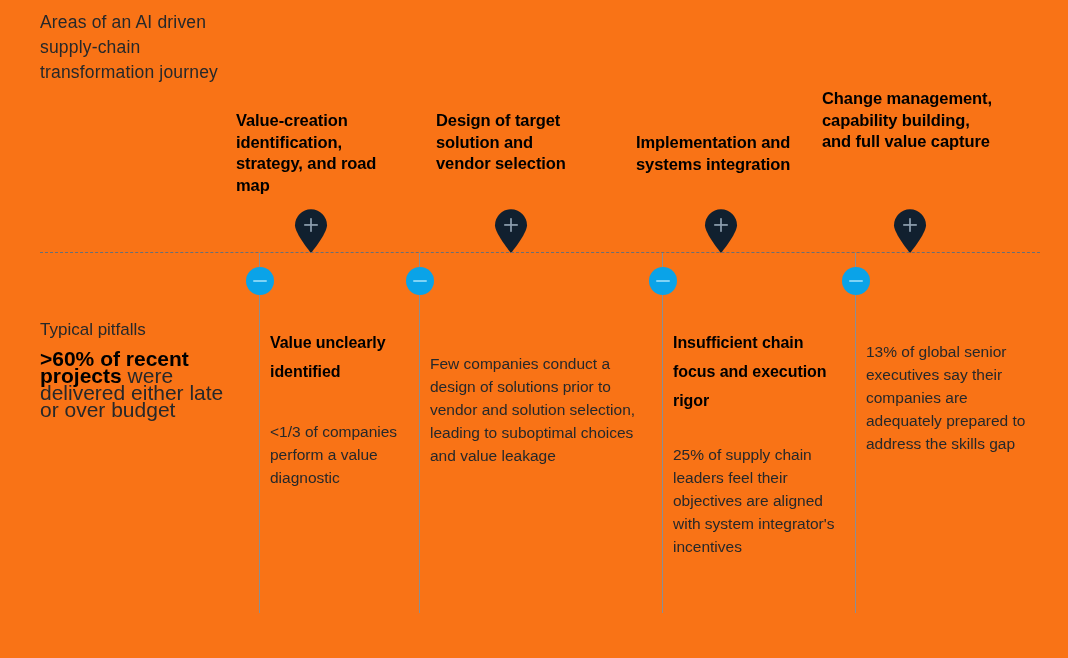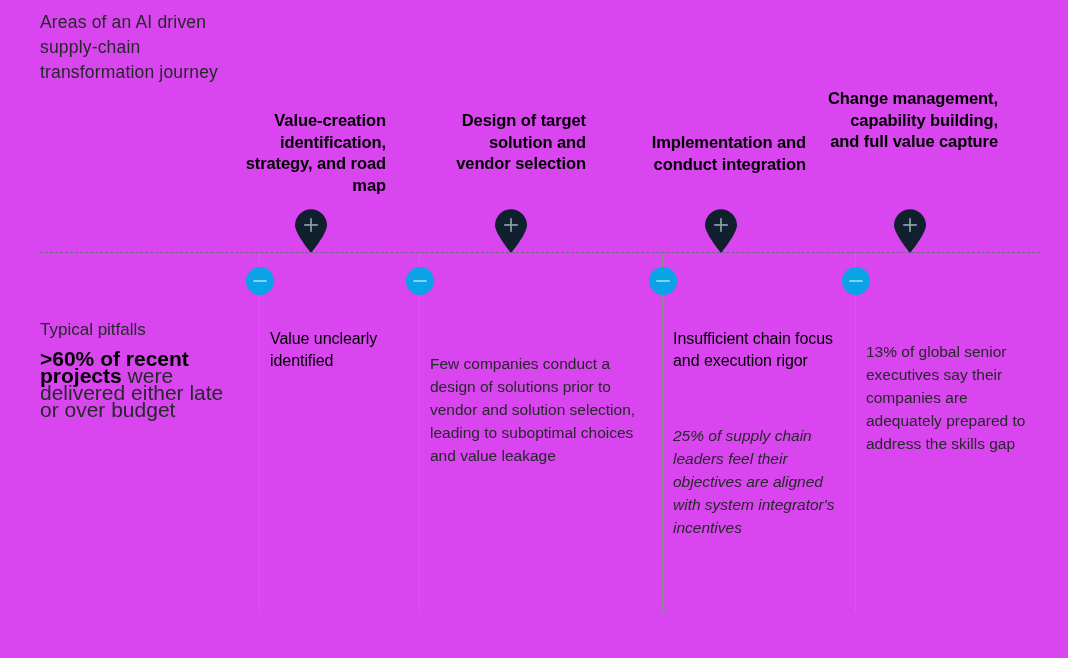--- a/index.html
+++ b/index.html
@@ -11,21 +11,21 @@
   body {
     font-family: "Liberation Sans", sans-serif;
     color: #1a1a1a;
     -webkit-font-smoothing: antialiased;
   }
   #infographic {
     position: relative;
     width: 1068px;
     height: 658px;
     overflow: hidden;
-    background: #d946ef;
+    background: #f97316;
   }
 
   
   .title-block {
     position: absolute;
     left: 40px;
     top: 10px;
     width: 210px;
     font-size: 17.5px;
     line-height: 25px;
@@ -33,21 +33,21 @@
     color: #26282a;
     letter-spacing: 0.01em;
   }
 
   
   .stage-header {
     position: absolute;
     font-weight: 700;
     font-size: 16.5px;
     line-height: 21.5px;
-    text-align: right;
+    text-align: left;
     color: #000000;
     letter-spacing: -0.005em;
   }
 
   
   .pin {
     position: absolute;
     width: 36px;
     height: 44px;
   }
@@ -113,58 +113,58 @@
     font-weight: 700;
     color: #000000;
   }
 
   
   .pitfall {
     position: absolute;
     top: 328px;
   }
   .pitfall .head {
-    font-weight: 400;
+    font-weight: 700;
     font-size: 16px;
-    line-height: 22px;
+    line-height: 29px;
     color: #000000;
     letter-spacing: -0.004em;
   }
   .pitfall .body {
     font-weight: 400;
     font-size: 15.5px;
     line-height: 23px;
     color: #26282a;
   }
 
   
   #pitfall-0 { left: 270px; width: 140px; }
   #pitfall-0 .body { margin-top: 34px; }
 
   #pitfall-1 { left: 430px; width: 225px; }
   #pitfall-1 .body { margin-top: 24px; }
 
   #pitfall-2 { left: 673px; width: 175px; }
-  #pitfall-2 .body { margin-top: 52px; font-style: italic; }
+  #pitfall-2 .body { margin-top: 28px; }
 
   #pitfall-3 { left: 866px; width: 178px; }
   #pitfall-3 .body { margin-top: 12px; }
 </style>
 </head>
 <body>
 
 <div id="infographic">
 
   <div class="title-block">Areas of an AI driven supply-chain transformation journey</div>
 
   <div class="stage-header" style="left:236px; top:110px; width:150px;">Value-creation identification, strategy, and road map</div>
 
   <div class="stage-header" style="left:436px; top:110px; width:150px;">Design of target solution and vendor selection</div>
 
-  <div class="stage-header" style="left:636px; top:132px; width:170px;">Implementation and conduct integration</div>
+  <div class="stage-header" style="left:636px; top:132px; width:170px;">Implementation and systems integration</div>
 
   <div class="stage-header" style="left:822px; top:88px; width:176px;">Change management, capability building, and full value capture</div>
 
   <div class="pin" style="left:293px; top:209px;">
     <svg viewBox="0 0 36 44" xmlns="http://www.w3.org/2000/svg">
       <path d="M18 44 C18 44 2 24.5 2 16.2 A16 16 0 0 1 34 16.2 C34 24.5 18 44 18 44 Z" fill="#11202f"></path>
       <rect x="11.2" y="15.1" width="13.6" height="1.7" fill="#8ea0b0"></rect>
       <rect x="17.15" y="9.2" width="1.7" height="13.6" fill="#8ea0b0"></rect>
     </svg>
   </div>
@@ -215,20 +215,21 @@
 
   <div class="pitfalls-label">
     <div class="lead">Typical pitfalls</div>
     <div class="stat">
       <b>&gt;60% of recent projects</b><span> were delivered either late or over budget</span>
     </div>
   </div>
 
   <div class="pitfall" id="pitfall-0">
     <div class="head">Value unclearly identified</div>
+    <div class="body">&lt;1/3 of companies perform a value diagnostic</div>
   </div>
 
   <div class="pitfall" id="pitfall-1">
     <div class="body">Few companies conduct a design of solutions prior to vendor and solution selection, leading to suboptimal choices and value leakage</div>
   </div>
 
   <div class="pitfall" id="pitfall-2">
     <div class="head">Insufficient chain focus and execution rigor</div>
     <div class="body">25% of supply chain leaders feel their objectives are aligned with system integrator's incentives</div>
   </div>

